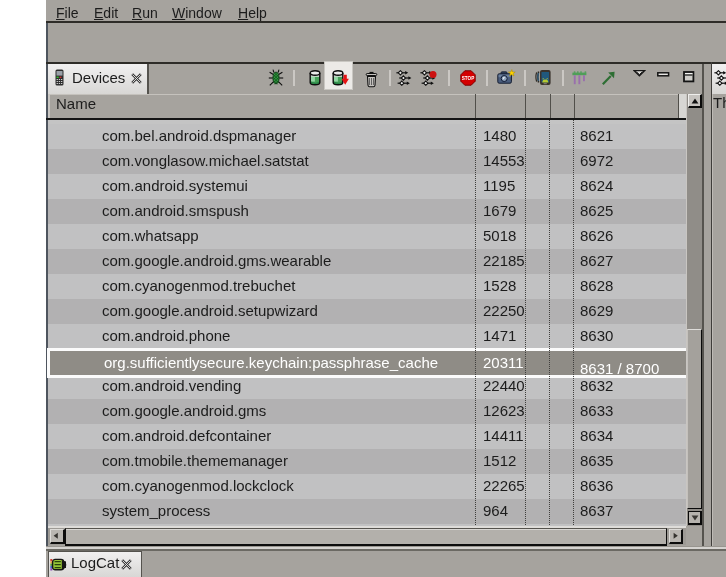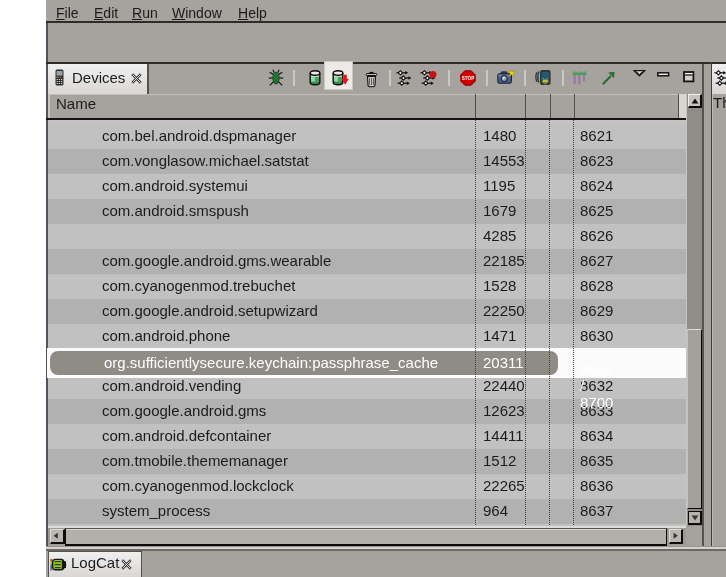--- a/index.html
+++ b/index.html
@@ -68,34 +68,35 @@
   <div class="abs" style="left:2px;top:120px;width:638px;height:4px;background:#c4c4c4;"></div>
   <div id="rows">
   <div class="row rl" style="top:124px">
         <b class="c0">com.bel.android.dspmanager</b>
         <b class="c1">1480</b>
         <b class="c2">8621</b>
       </div>
   <div class="row rd" style="top:149px">
         <b class="c0">com.vonglasow.michael.satstat</b>
         <b class="c1">14553</b>
-        <b class="c2">8623</b>
+        <b class="c2">6972</b>
       </div>
   <div class="row rl" style="top:174px">
         <b class="c0">com.android.systemui</b>
         <b class="c1">1195</b>
         <b class="c2">8624</b>
       </div>
   <div class="row rd" style="top:199px">
         <b class="c0">com.android.smspush</b>
         <b class="c1">1679</b>
         <b class="c2">8625</b>
       </div>
   <div class="row rl" style="top:224px">
-        <b class="c1">4285</b>
+        <b class="c0">com.whatsapp</b>
+        <b class="c1">5018</b>
         <b class="c2">8626</b>
       </div>
   <div class="row rd" style="top:249px">
         <b class="c0">com.google.android.gms.wearable</b>
         <b class="c1">22185</b>
         <b class="c2">8627</b>
       </div>
   <div class="row rl" style="top:274px">
         <b class="c0">com.cyanogenmod.trebuchet</b>
         <b class="c1">1528</b>
@@ -139,21 +140,21 @@
       </div>
   <div class="row rd" style="top:499px">
         <b class="c0">system_process</b>
         <b class="c1">964</b>
         <b class="c2">8637</b>
       </div>
   </div>
   <div class="abs" style="left:2px;top:524px;width:638px;height:2px;background:#c1c1c2;"></div>
 
   <div class="abs" style="left:1px;top:347.5px;width:639px;height:30.5px;background:#fbfbfb;"></div>
-  <div class="abs" style="left:4px;top:351px;width:508px;height:23.5px;background:#8f8c86;color:#ffffff;border-radius:8px;">
+  <div class="abs" style="left:4px;top:351px;width:636px;height:23.5px;background:#8f8c86;color:#ffffff;">
     <b style="position:absolute;left:54px;top:3px;font-weight:normal;white-space:pre;">org.sufficientlysecure.keychain:passphrase_cache</b>
     <b style="position:absolute;left:433px;top:3px;font-weight:normal;">20311</b>
     <b style="position:absolute;left:530px;top:9px;font-weight:normal;">8631 / 8700</b>
   </div>
 
   <div class="dot" style="left:429px;top:120px;height:406px;"></div>
   <div class="dot" style="left:479px;top:120px;height:406px;"></div>
   <div class="dot" style="left:503px;top:120px;height:406px;"></div>
   <div class="dot" style="left:527px;top:120px;height:406px;"></div>
 

